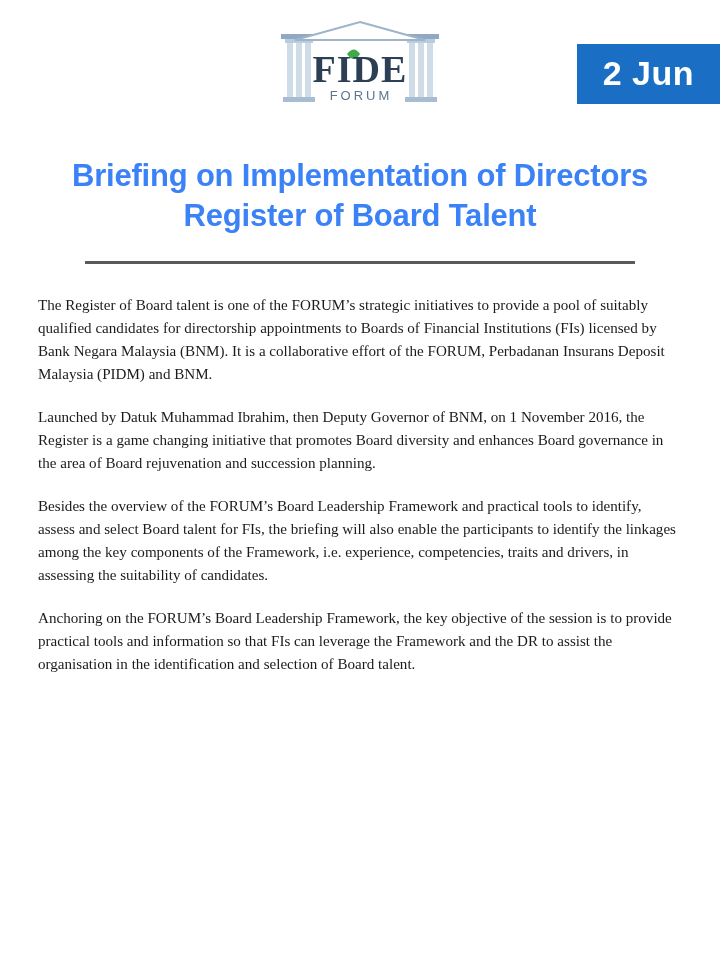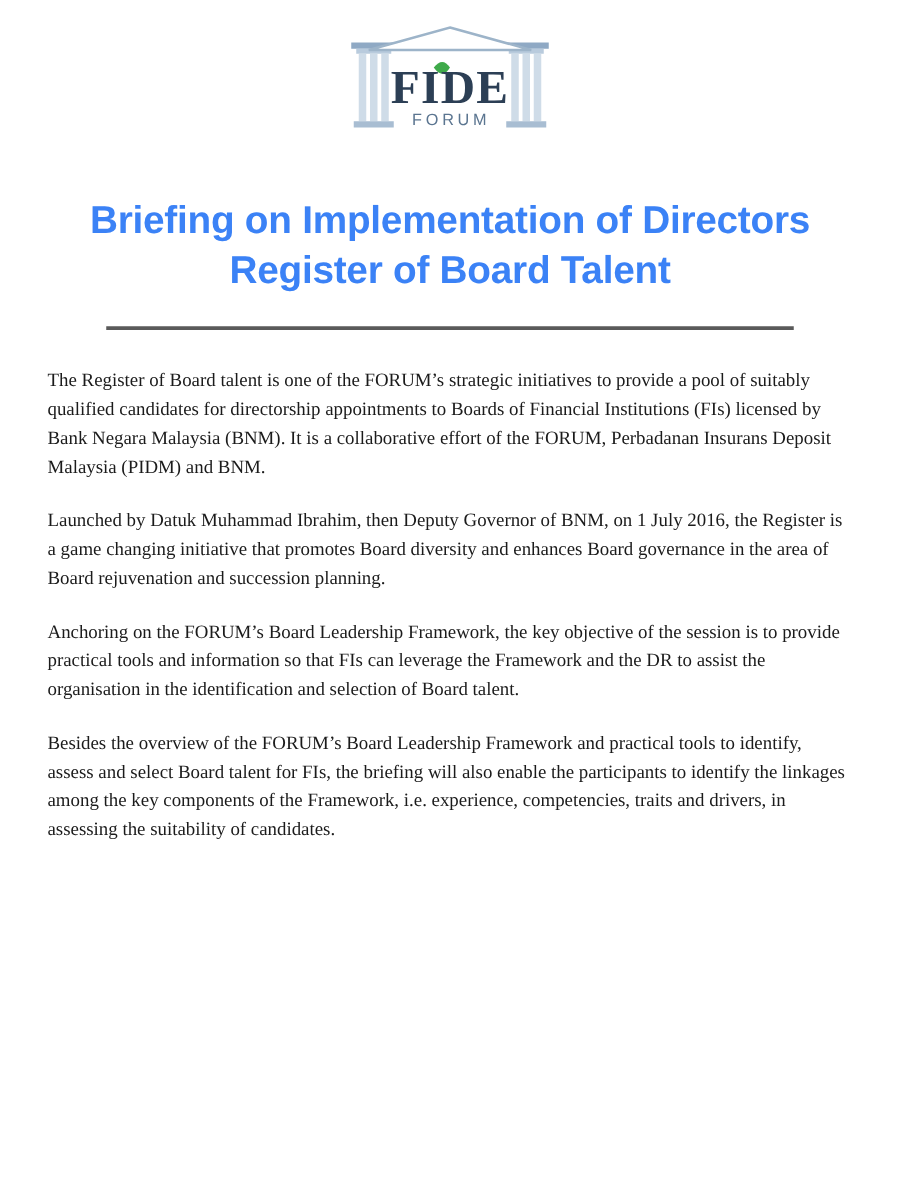--- a/index.html
+++ b/index.html
@@ -111,24 +111,25 @@
 
       <polygon points="85,4 150,22 20,22" fill="#ffffff" stroke="#9db4c9" stroke-width="2"></polygon>
 
       <path d="M72 36 q7 -9 13 0 q-6 10 -13 0 z" fill="#3faa4a"></path>
 
       <text x="85" y="64" text-anchor="middle" font-family="'Liberation Serif', serif" font-size="38" font-weight="bold" fill="#2c3f55" letter-spacing="1">FIDE</text>
       <text x="86" y="82" text-anchor="middle" font-family="'Liberation Sans', sans-serif" font-size="13" fill="#5b7590" letter-spacing="3">FORUM</text>
     </svg>
   </div>
 
+  <div class="date-badge">2 Jun</div>
 </div>
 
 <h1 class="title">Briefing on Implementation of Directors Register of Board Talent</h1>
 
 <div class="rule"></div>
 
 <div class="body-copy">
   <p class="para">The Register of Board talent is one of the FORUM’s strategic initiatives to provide a pool of suitably qualified candidates for directorship appointments to Boards of Financial Institutions (FIs) licensed by Bank Negara Malaysia (BNM).  It is a collaborative effort of the FORUM, Perbadanan Insurans Deposit Malaysia (PIDM) and BNM.</p>
-  <p class="para">Launched by Datuk Muhammad Ibrahim, then Deputy Governor of BNM, on 1 July 2016, the Register is a game changing initiative that promotes Board diversity and enhances Board governance in the area of Board rejuvenation and succession planning.</p>
+  <p class="para">Launched by Datuk Muhammad Ibrahim, then Deputy Governor of BNM, on 1 November 2016, the Register is a game changing initiative that promotes Board diversity and enhances Board governance in the area of Board rejuvenation and succession planning.</p>
+  <p class="para">Besides the overview of the FORUM’s Board Leadership Framework and practical tools to identify, assess and select Board talent for FIs, the briefing will also enable the participants to identify  the linkages among the key components of the Framework, i.e. experience, competencies, traits and drivers, in assessing the suitability of candidates.</p>
   <p class="para">Anchoring on the FORUM’s Board Leadership Framework, the key objective of the session is to provide practical tools and information so that FIs can leverage the Framework and the DR to assist the organisation in the identification and selection of Board talent.</p>
-  <p class="para">Besides the overview of the FORUM’s Board Leadership Framework and practical tools to identify, assess and select Board talent for FIs, the briefing will also enable the participants to identify  the linkages among the key components of the Framework, i.e. experience, competencies, traits and drivers, in assessing the suitability of candidates.</p>
 </div>
 
 </body></html>

